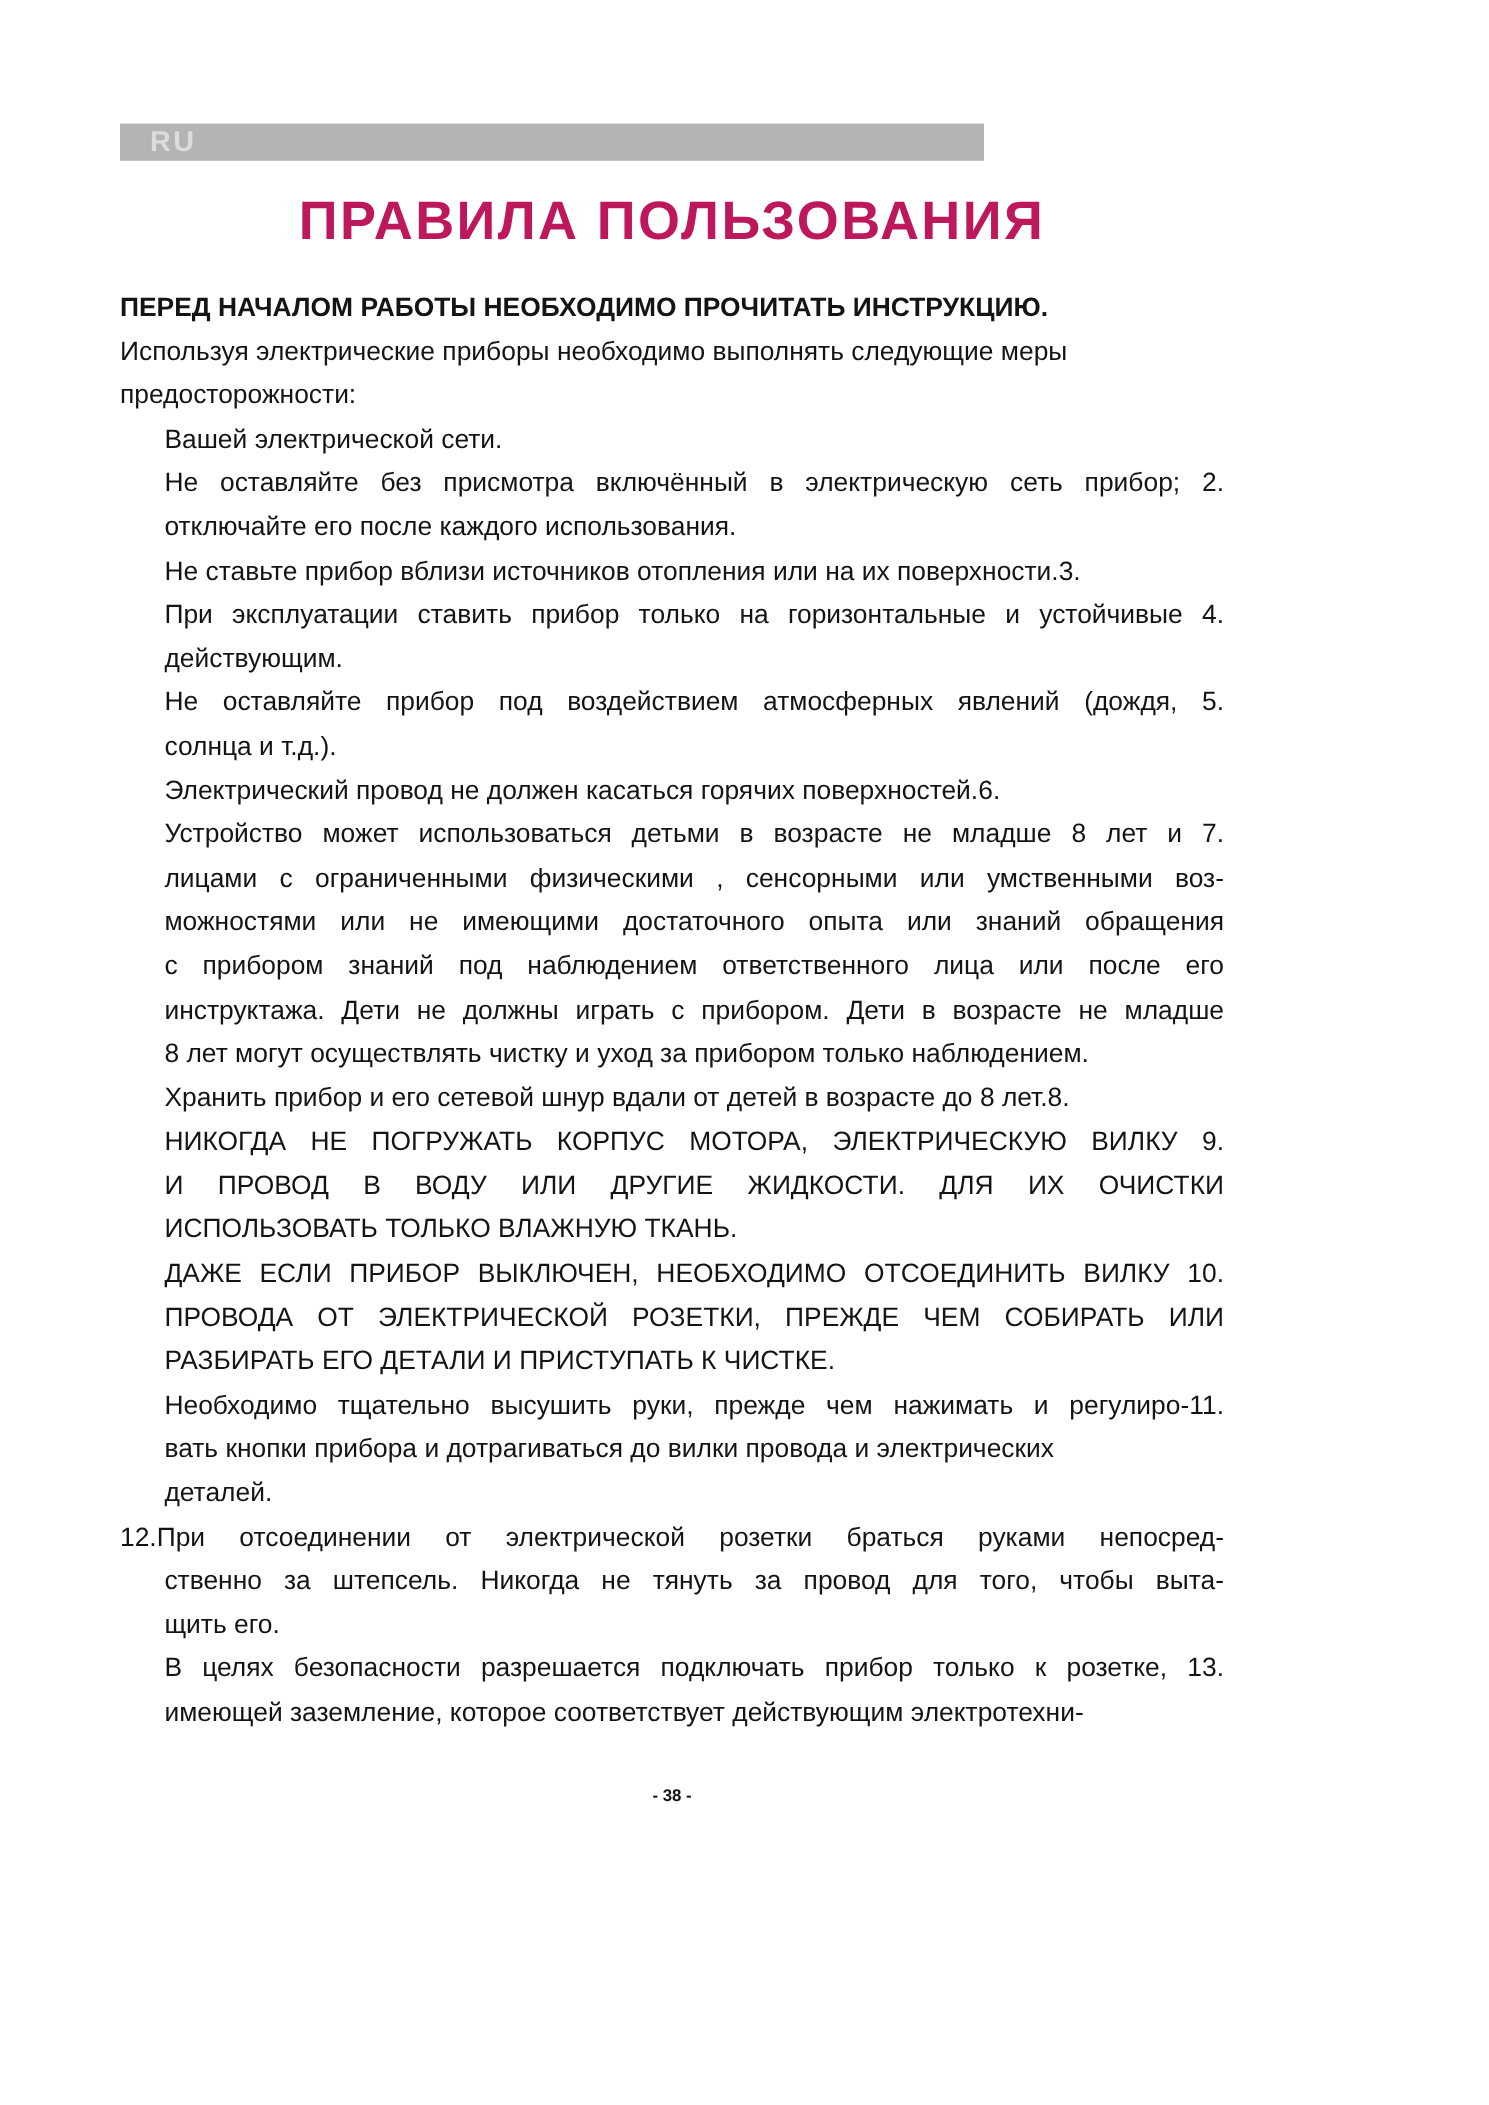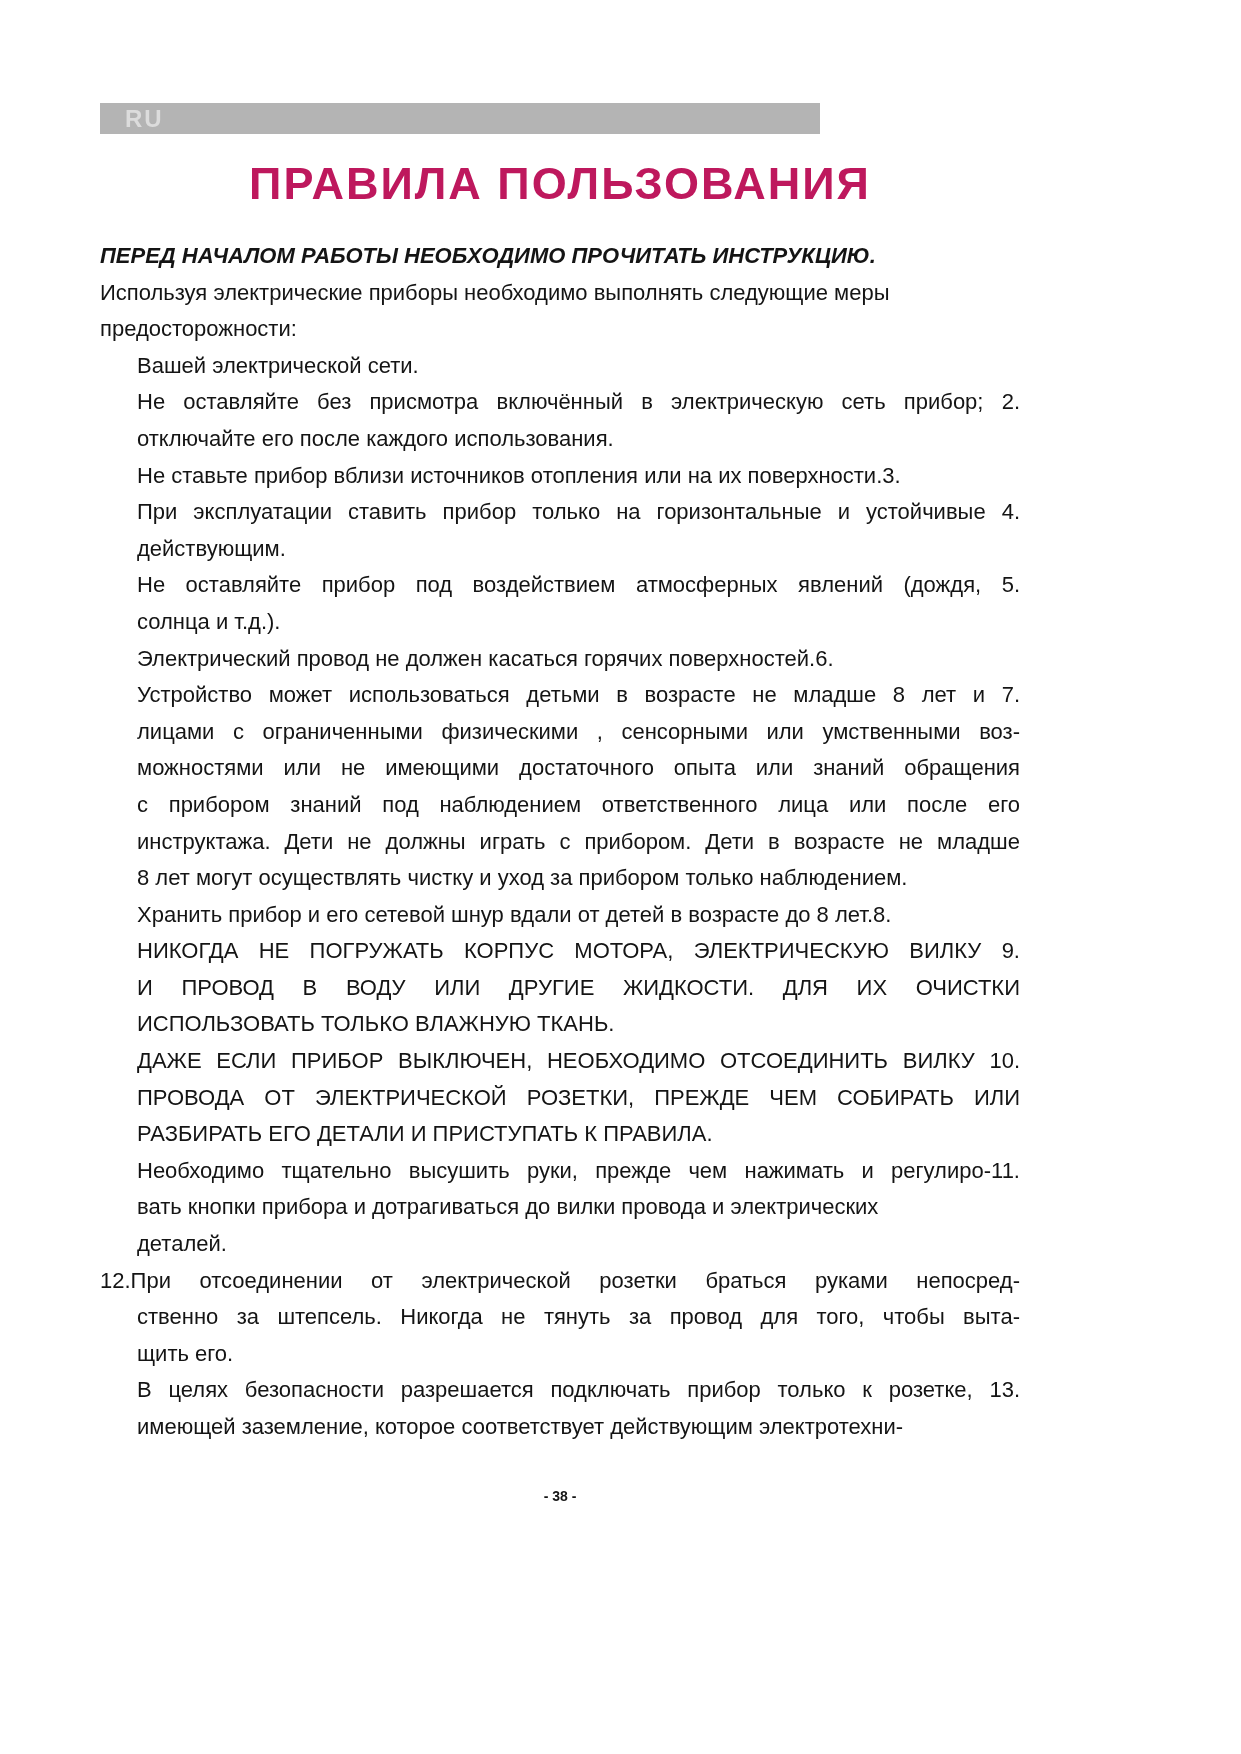--- a/index.html
+++ b/index.html
@@ -44,21 +44,21 @@
   }
   .body {
     position: absolute;
     left: 100px;
     top: 238px;
     width: 920px;
     font-size: 22px;
     line-height: 36.6px;
   }
   .line { min-height: 36.6px; }
-  .line.bold { font-weight: bold; font-style: italic; }
+  .line.bold { font-weight: bold; }
   .line.indent { padding-left: 37px; }
   .line.justify { text-align: justify; text-align-last: justify; }
   .footer {
     position: absolute;
     left: 100px;
     top: 1488px;
     width: 920px;
     text-align: center;
     font-size: 14px;
     font-weight: bold;
@@ -94,21 +94,21 @@
         <div class="line indent justify">можностями или не имеющими достаточного опыта или знаний обращения</div>
         <div class="line indent justify">с прибором знаний под наблюдением ответственного лица или после его</div>
         <div class="line indent justify">инструктажа. Дети не должны играть с прибором. Дети в возрасте не младше</div>
         <div class="line indent">8 лет могут осуществлять чистку и уход за прибором только наблюдением.</div>
         <div class="line indent">Хранить прибор и его сетевой шнур вдали от детей в возрасте до 8 лет.8.</div>
         <div class="line indent justify">НИКОГДА НЕ ПОГРУЖАТЬ КОРПУС МОТОРА, ЭЛЕКТРИЧЕСКУЮ ВИЛКУ 9.</div>
         <div class="line indent justify">И ПРОВОД В ВОДУ ИЛИ ДРУГИЕ ЖИДКОСТИ. ДЛЯ ИХ ОЧИСТКИ</div>
         <div class="line indent">ИСПОЛЬЗОВАТЬ ТОЛЬКО ВЛАЖНУЮ ТКАНЬ.</div>
         <div class="line indent justify">ДАЖЕ ЕСЛИ ПРИБОР ВЫКЛЮЧЕН, НЕОБХОДИМО ОТСОЕДИНИТЬ ВИЛКУ 10.</div>
         <div class="line indent justify">ПРОВОДА ОТ ЭЛЕКТРИЧЕСКОЙ РОЗЕТКИ, ПРЕЖДЕ ЧЕМ СОБИРАТЬ ИЛИ</div>
-        <div class="line indent">РАЗБИРАТЬ ЕГО ДЕТАЛИ И ПРИСТУПАТЬ К ПРАВИЛА.</div>
+        <div class="line indent">РАЗБИРАТЬ ЕГО ДЕТАЛИ И ПРИСТУПАТЬ К ЧИСТКЕ.</div>
         <div class="line indent justify">Необходимо тщательно высушить руки, прежде чем нажимать и регулиро-11.</div>
         <div class="line indent">вать кнопки прибора и дотрагиваться до вилки провода и электрических</div>
         <div class="line indent">деталей.</div>
         <div class="line justify">12.При отсоединении от электрической розетки браться руками непосред-</div>
         <div class="line indent justify">ственно за штепсель. Никогда не тянуть за провод для того, чтобы выта-</div>
         <div class="line indent">щить его.</div>
         <div class="line indent justify">В целях безопасности разрешается подключать прибор только к розетке, 13.</div>
         <div class="line indent">имеющей заземление, которое соответствует действующим электротехни-</div>
       </div>
   </div>

